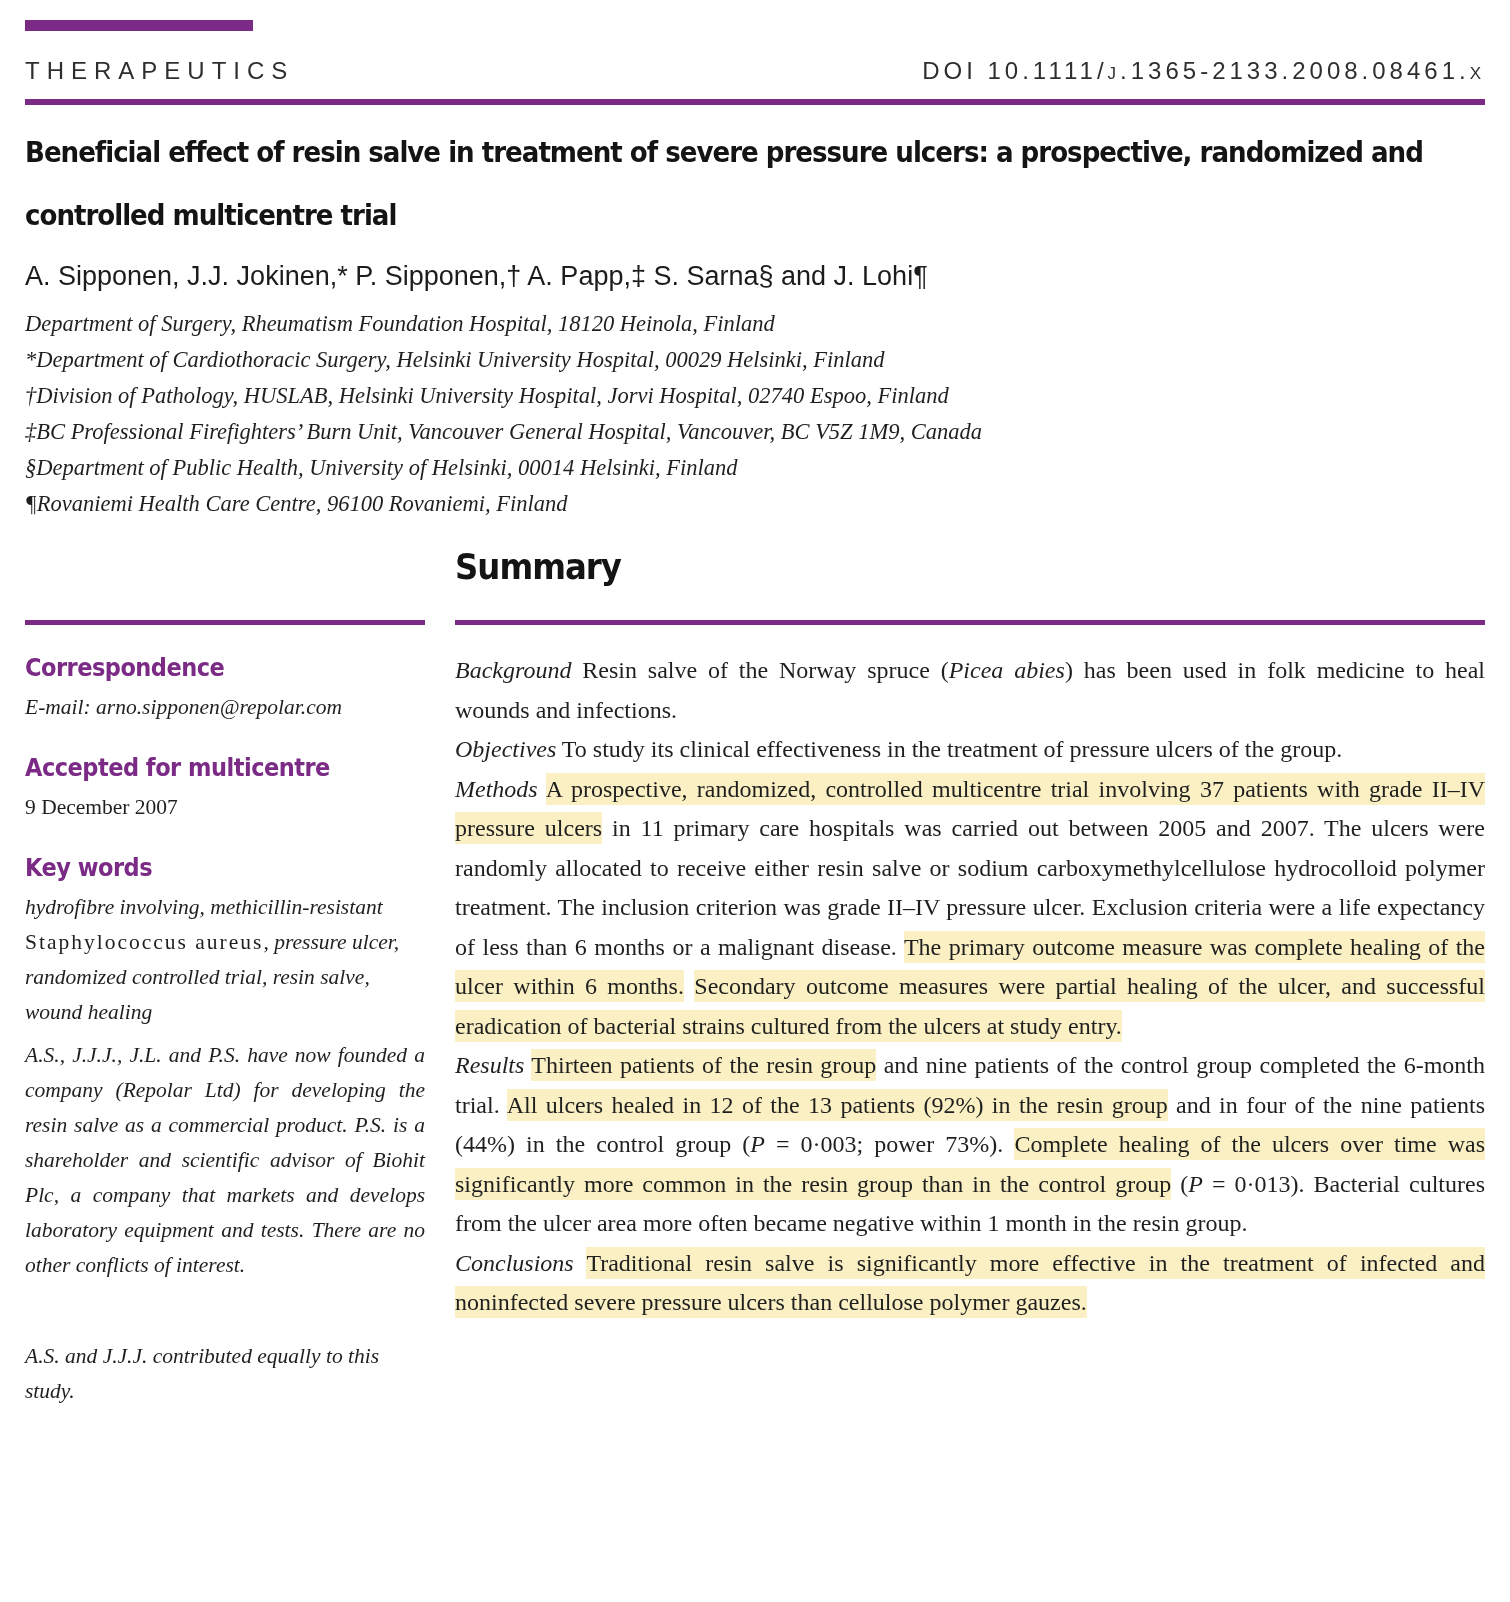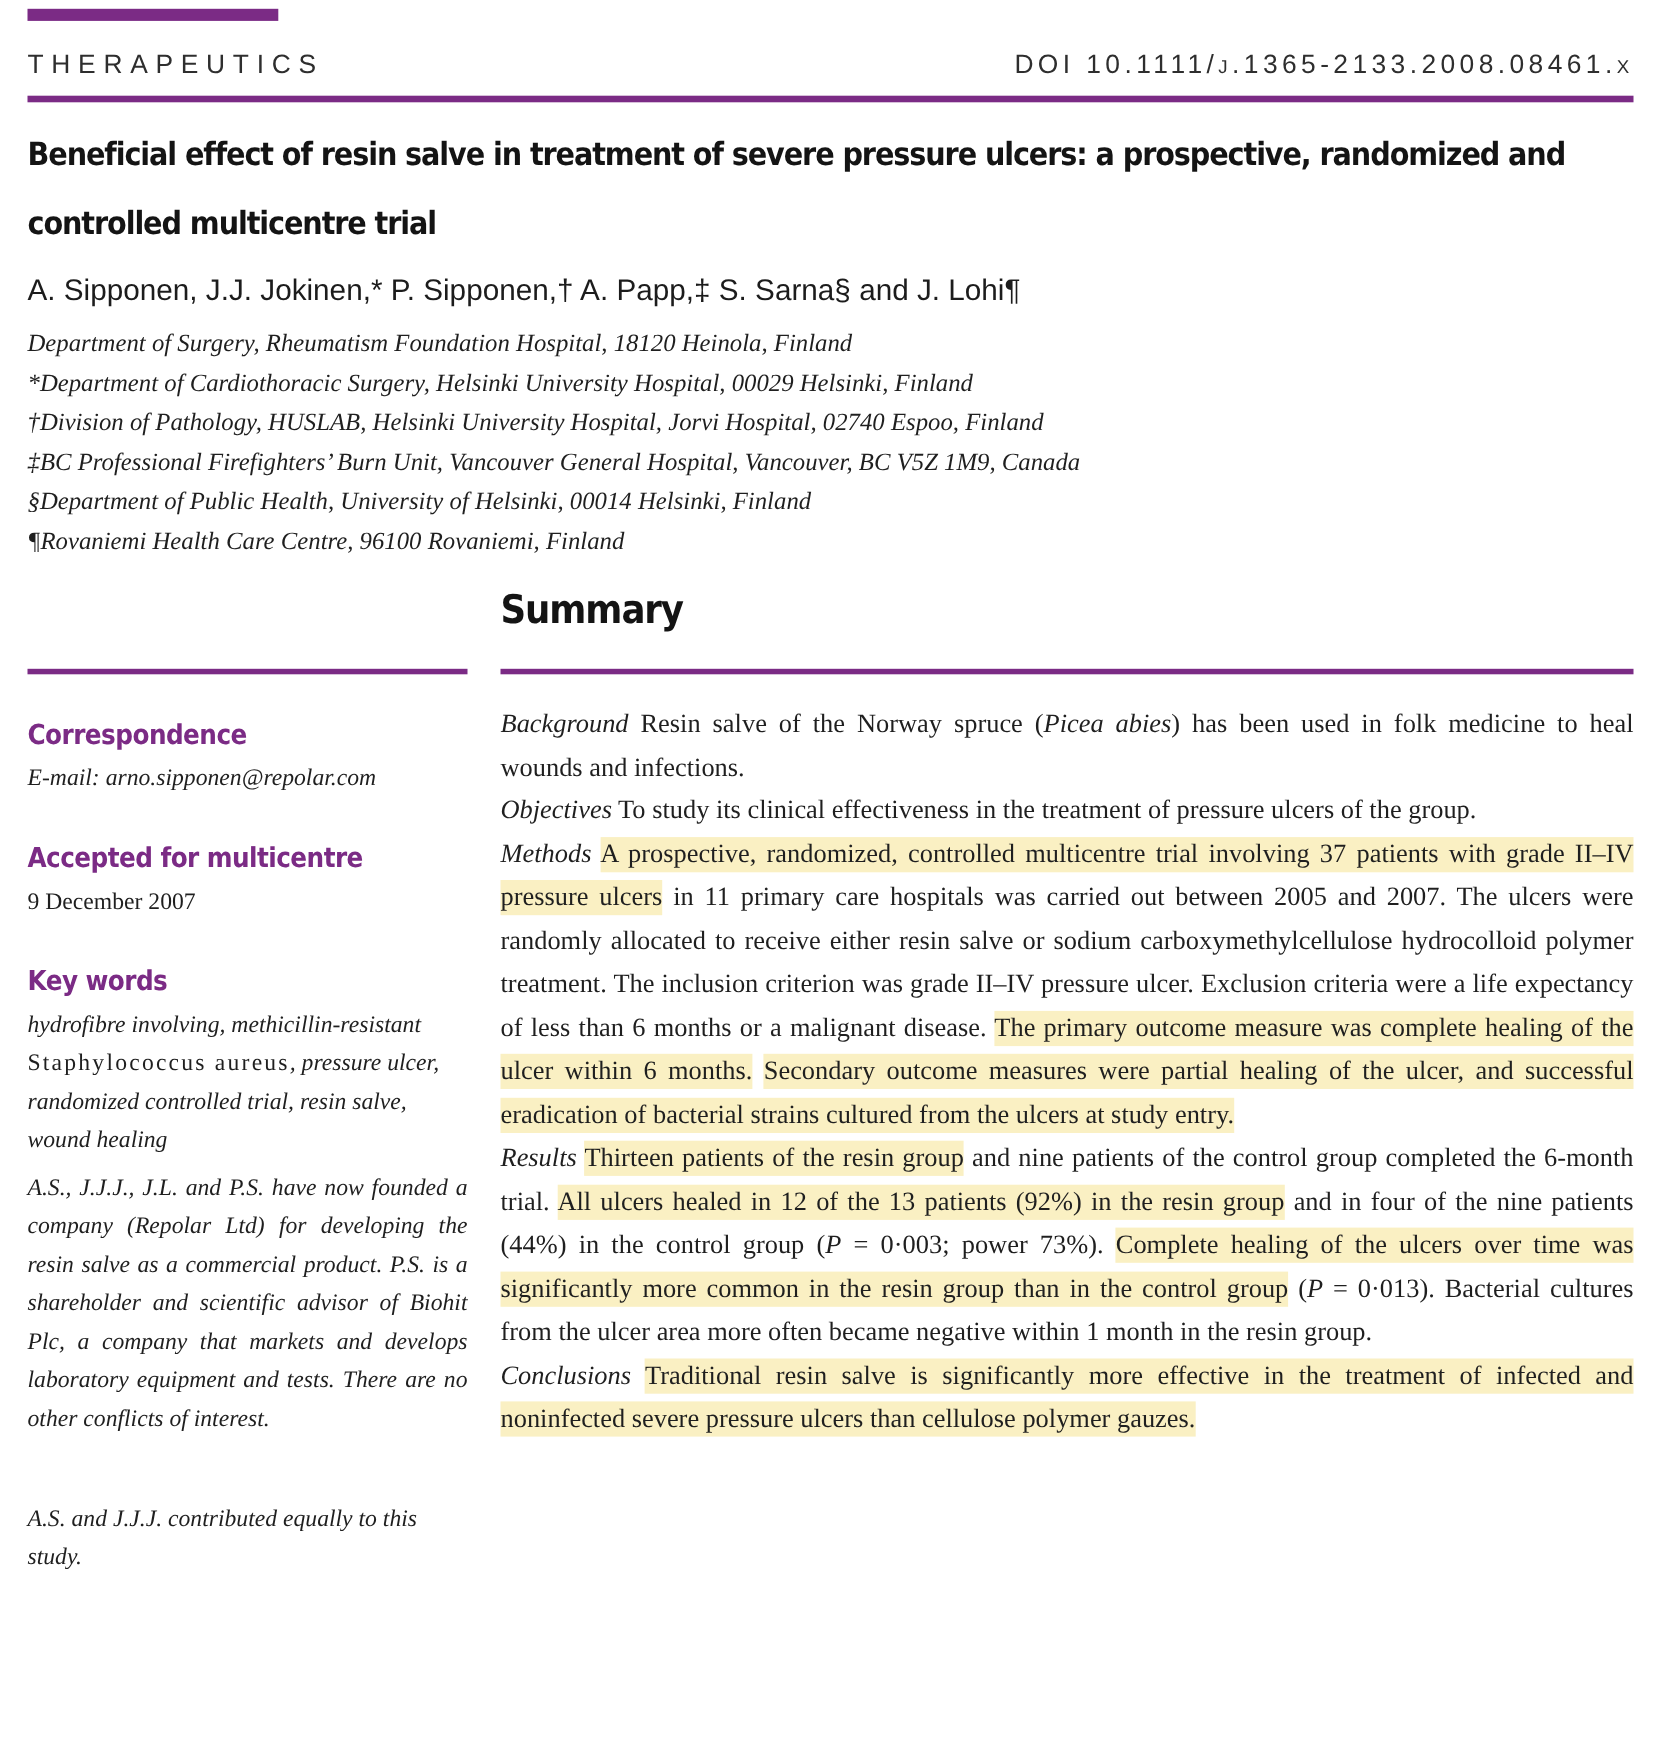--- a/index.html
+++ b/index.html
@@ -1,20 +1,20 @@
 <!DOCTYPE html>
 <html style="--purple: #7b2b85; --highlight: #faf0c3;"><head>
 <meta charset="utf-8">
 <style>
   * { margin:0; padding:0; box-sizing:border-box; }
   html,body { background:#ffffff; }
   .page {
     position:relative; width:1510px; height:1602px;
     background:#ffffff; overflow:hidden;
-    padding:0 25px;
+    padding:12px 25px;
     font-family:"Liberation Serif", serif;
     color:#1f1f1f;
   }
   
   .top-accent { margin-top:8px; width:228px; height:11px; background:var(--purple,#7b2b85); }
   .header-row {
     margin-top:26px; display:flex; justify-content:space-between; align-items:baseline;
     font-family:"Liberation Sans", sans-serif; font-size:24px; color:#2e2e2e;
   }
   .section-label { letter-spacing:7px; }
@@ -37,21 +37,21 @@
   
   .columns { display:flex; margin-top:24px; }
   .sidebar { width:400px; flex:0 0 400px; padding-top:74px; }
   .main-col { flex:1; margin-left:30px; }
   .col-rule { height:5px; background:var(--purple,#7b2b85); }
   
   .sb-head {
     font-family:"DejaVu Sans", "Liberation Sans", sans-serif;
     font-stretch:condensed; font-weight:bold;
     font-size:25px; letter-spacing:-0.5px;
-    color:var(--purple,#7b2b85); margin-top:40px;
+    color:var(--purple,#7b2b85); margin-top:28px;
   }
   .sb-body { margin-top:8px; font-style:italic; font-size:21.5px; }
   .sb-body p { line-height:35px; }
   .sb-roman { font-style:normal; }
   .sb-just p { text-align:justify; }
   .seg-species { font-style:normal; letter-spacing:2px; }
   .sb-note { margin-top:56px; font-style:italic; font-size:21.5px; line-height:35px; }
   
   .summary-head {
     font-family:"DejaVu Sans", "Liberation Sans", sans-serif;

